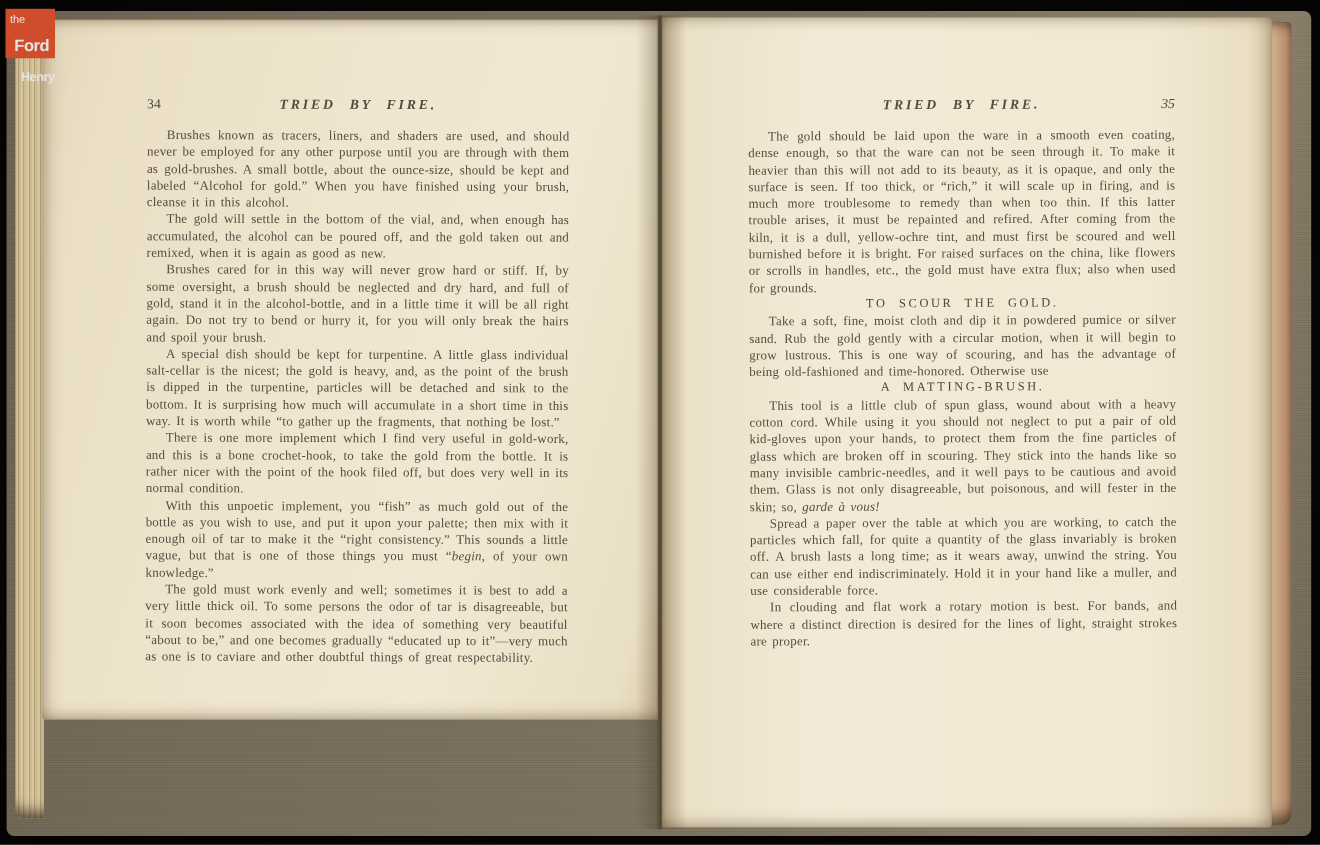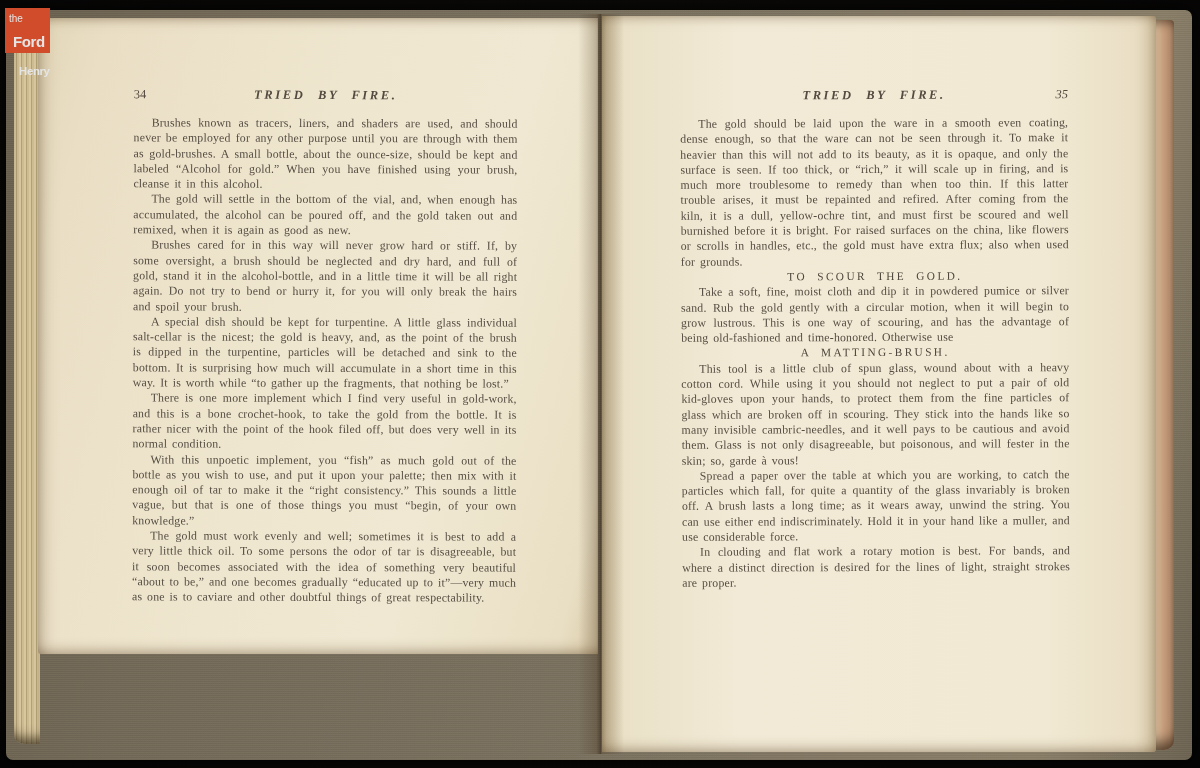--- a/index.html
+++ b/index.html
@@ -77,21 +77,21 @@
   }
   .page-body p,.page-body h3{margin:0;padding:0;font-weight:normal;}
   .block-paragraph{text-indent:18px;}
   .block-continuation{text-indent:0;}
   .block-heading,.block-heading-spaced{
     text-align:center;text-indent:0;font-size:11.3px;
     letter-spacing:2.4px;word-spacing:5px;color:#4e463c;
   }
   .block-heading{margin:11px 0 8px;}
   .block-heading-spaced{margin:27px 0 8px;}
-  .it{}
+  .it{font-style:italic;}
 
   
   .hf-logo{
     position:absolute;left:5px;top:8px;width:45px;height:45px;
     background:#d04c2a;z-index:10;
     font-family:"Liberation Sans","DejaVu Sans",sans-serif;color:#e5e5e5;
   }
   .hf-the{position:absolute;left:4px;top:5px;font-size:10px;font-weight:400;letter-spacing:0;}
   .hf-henry{position:absolute;left:14px;top:13px;font-size:11.5px;font-weight:700;letter-spacing:-.4px;margin-top:44px;}
   .hf-ford{position:absolute;left:8px;top:25px;font-size:15px;font-weight:700;letter-spacing:-.4px;}

